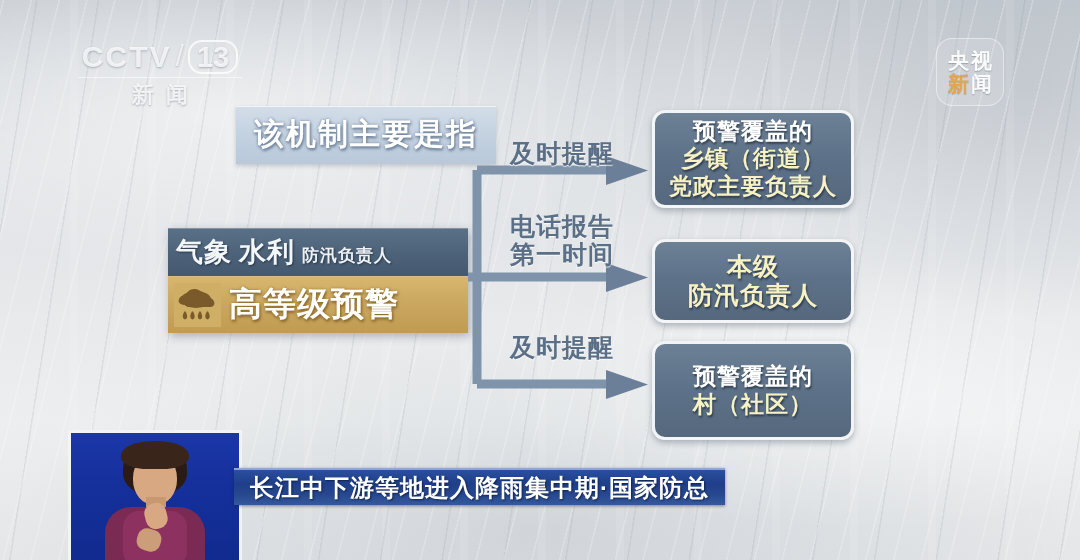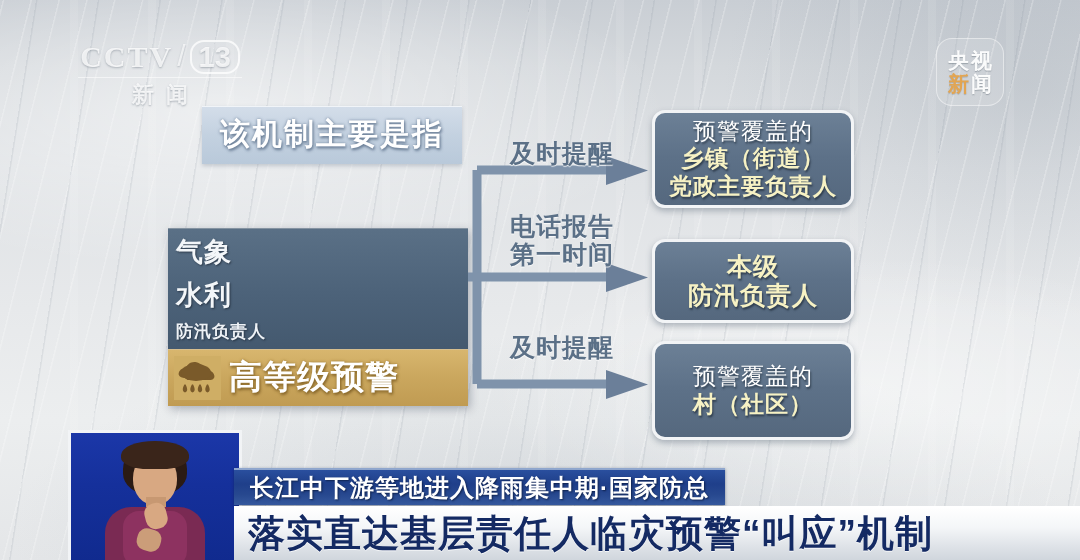--- a/index.html
+++ b/index.html
@@ -52,57 +52,56 @@
         rgba(255,255,255,.18) 70px,
         rgba(255,255,255,.18) 78px);
     opacity:.5;pointer-events:none;
   }
 
   
   #cctv-logo{position:absolute;left:72px;top:40px;width:176px;text-align:center;
     color:rgba(255,255,255,.80);text-shadow:0 1px 2px rgba(120,130,140,.55);user-select:none;}
   #cctv-logo .row1{display:flex;align-items:center;justify-content:center;gap:4px;}
   #cctv-logo .cctv{font-size:30px;font-weight:700;letter-spacing:2px;
-    font-family:Liberation Serif, serif;}
+    font-family:Liberation Sans, sans-serif;}
   #cctv-logo .slash{font-size:30px;font-weight:300;opacity:.85;transform:translateY(-1px);}
   #cctv-logo .num{font-size:29px;font-weight:700;border:2px solid rgba(255,255,255,.75);
     border-radius:14px;padding:0 7px;line-height:30px;}
   #cctv-logo .rule{height:1px;background:rgba(255,255,255,.55);margin:3px 6px 2px;}
   #cctv-logo .xinwen{font-size:22px;letter-spacing:12px;padding-left:12px;font-weight:600;}
 
   
   #cctv-news-watermark{
     position:absolute;left:936px;top:38px;width:66px;height:66px;border-radius:16px;
     background:rgba(255,255,255,.13);border:1px solid rgba(255,255,255,.45);
     display:flex;flex-direction:column;align-items:center;justify-content:center;
     gap:1px;user-select:none;}
   #cctv-news-watermark .wline{display:flex;gap:2px;font-size:21px;font-weight:700;line-height:22px;}
   #cctv-news-watermark .w{color:rgba(255,255,255,.95);text-shadow:0 1px 1px rgba(110,120,130,.5);}
   #cctv-news-watermark .o{color:#e2a552;text-shadow:0 1px 1px rgba(110,120,130,.4);}
 
   
   #header-banner{
-    position:absolute;left:202px;top:106px;padding:7px 18px 9px;
+    position:absolute;left:236px;top:106px;padding:7px 18px 9px;
     background:linear-gradient(180deg,#d3dde9 0%,#c3d1e0 50%,#b9c9da 100%);
     border-top:1px solid rgba(255,255,255,.8);
     box-shadow:0 2px 4px rgba(90,105,125,.28);
   }
   #header-banner span{
     font-size:30px;font-weight:700;color:#ffffff;letter-spacing:2px;
     text-shadow:0 0 3px rgba(110,130,155,.9),1px 2px 3px rgba(90,110,135,.85);
   }
 
   
   #source-block{position:absolute;left:168px;top:228px;width:300px;
     filter:drop-shadow(2px 3px 5px rgba(90,100,115,.45));}
   #source-top{
     background:linear-gradient(180deg,#5a7086 0%,#4c6279 55%,#44596f 100%);
     padding:5px 10px 6px 8px;display:flex;align-items:baseline;gap:7px;
     border-top:1px solid rgba(255,255,255,.35);
-    flex-direction:column;
   }
   #source-top .big{font-size:27px;font-weight:700;color:#f3f6f9;letter-spacing:1px;
     text-shadow:1px 1px 2px rgba(25,35,48,.7);}
   #source-top .small{font-size:17px;font-weight:700;color:#eef2f6;letter-spacing:1px;
     text-shadow:1px 1px 2px rgba(25,35,48,.7);}
   #source-warn{
     background:linear-gradient(180deg,#d8b66e 0%,#cba85f 45%,#c09b52 100%);
     display:flex;align-items:center;gap:8px;padding:5px 10px 6px 6px;
     border-top:1px solid rgba(255,255,255,.35);
   }
@@ -122,21 +121,21 @@
 
   
   .out-box{
     position:absolute;border-radius:13px;
     background:linear-gradient(180deg,#6c8096 0%,#5d7188 48%,#55687e 100%);
     border:3px solid rgba(255,255,255,.92);
     box-shadow:0 3px 6px rgba(95,108,125,.45);
     display:flex;flex-direction:column;align-items:center;justify-content:center;
     text-align:center;
   }
-  .out-box .l-white{font-size:23px;font-weight:400;color:#ffffff;letter-spacing:1px;
+  .out-box .l-white{font-size:23px;font-weight:700;color:#ffffff;letter-spacing:1px;
     text-shadow:1px 2px 2px rgba(35,48,62,.75);line-height:1.18;}
   .out-box .l-cream{font-size:23px;font-weight:700;color:#f7f2c4;letter-spacing:1px;
     text-shadow:1px 2px 2px rgba(35,48,62,.8);line-height:1.18;}
   #box-town{left:652px;top:110px;width:196px;height:92px;}
   #box-level{left:652px;top:239px;width:196px;height:78px;}
   #box-village{left:652px;top:341px;width:196px;height:93px;}
   #box-level .l-cream{font-size:25px;}
 
   
   #interpreter{
@@ -284,17 +283,14 @@
     <div class="i-neck"></div>
     <div class="i-body"></div>
     <div class="i-body2"></div>
     <div class="i-hand"></div>
     <div class="i-hand2"></div>
   </div>
 
   <div id="subhead-banner">
     <span>长江中下游等地进入降雨集中期·国家防总</span>
   </div>
-  <div id="headline-banner">
-    <span>落实直达基层责任人临灾预警“叫应”机制</span>
-  </div>
 
 </div>
 
 </body></html>

